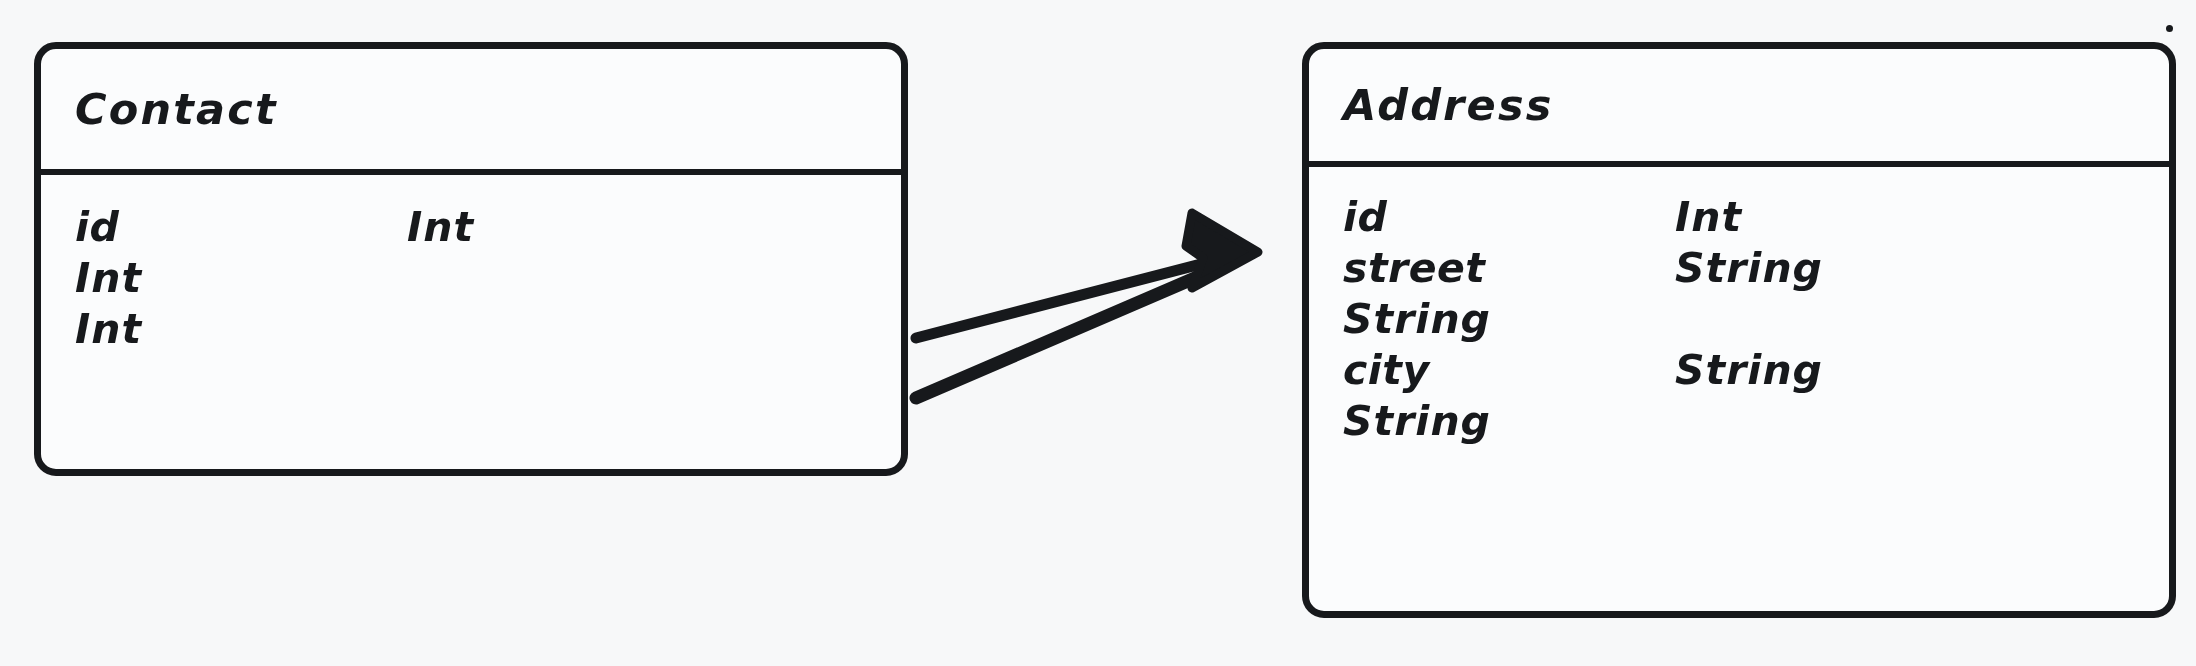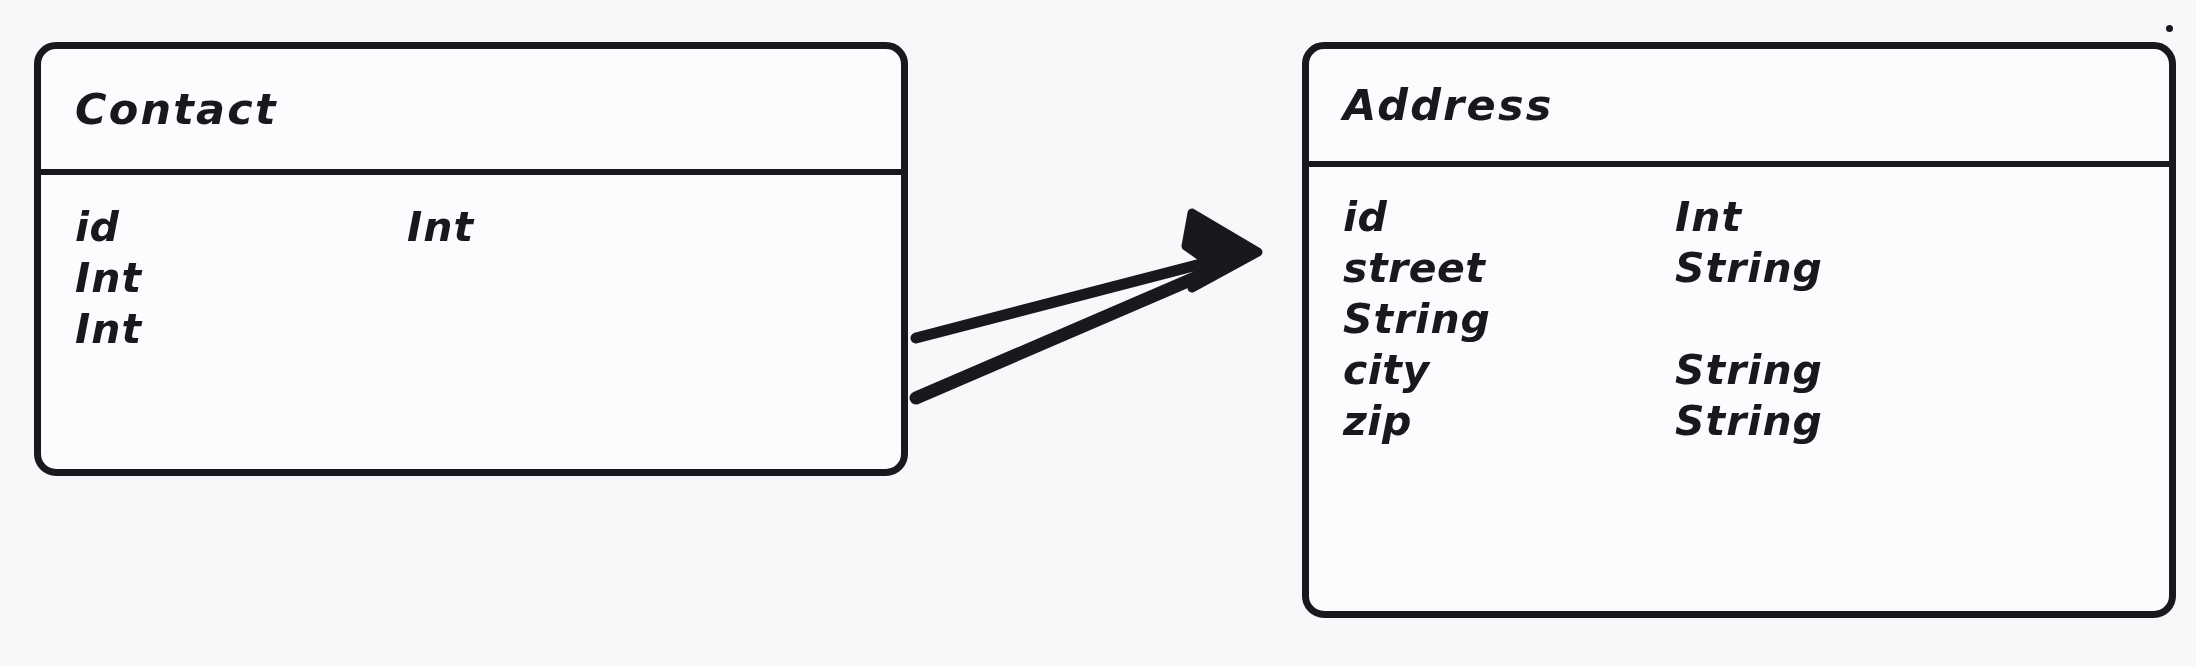--- a/index.html
+++ b/index.html
@@ -163,21 +163,20 @@
         <span class="field-type">String</span>
       </div>
       <div class="field-row">
         <span class="field-type">String</span>
       </div>
       <div class="field-row">
         <span class="field-name">city</span>
         <span class="field-type">String</span>
       </div>
       <div class="field-row">
-        <span class="field-name">zip</span>
         <span class="field-type">String</span>
       </div>
     </div>
   </div>
 
   <svg id="relations" viewBox="0 0 2196 666">
 
     <path d="M 916 338 L 1232 256" fill="none" stroke="#17191c" stroke-width="11" stroke-linecap="round"></path>
 
     <path d="M 916 398 L 1232 262" fill="none" stroke="#17191c" stroke-width="13" stroke-linecap="round"></path>

